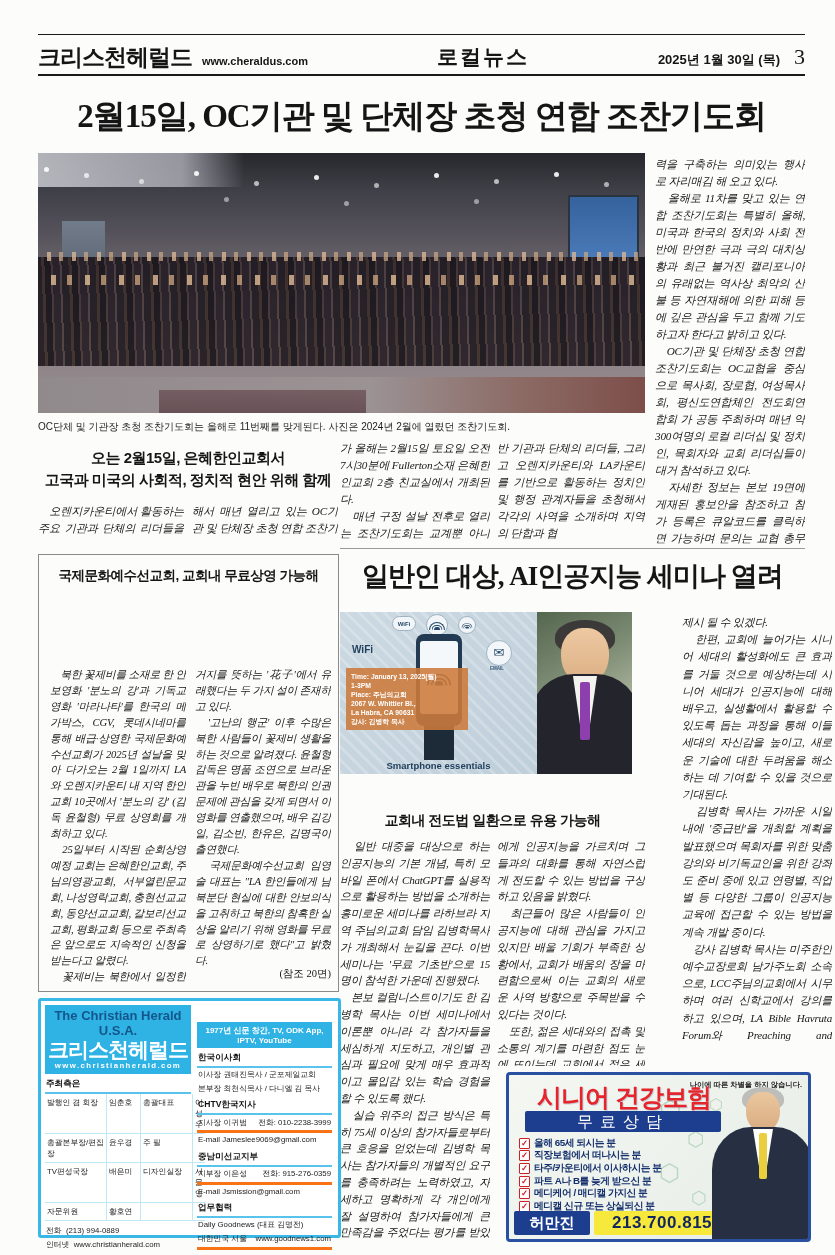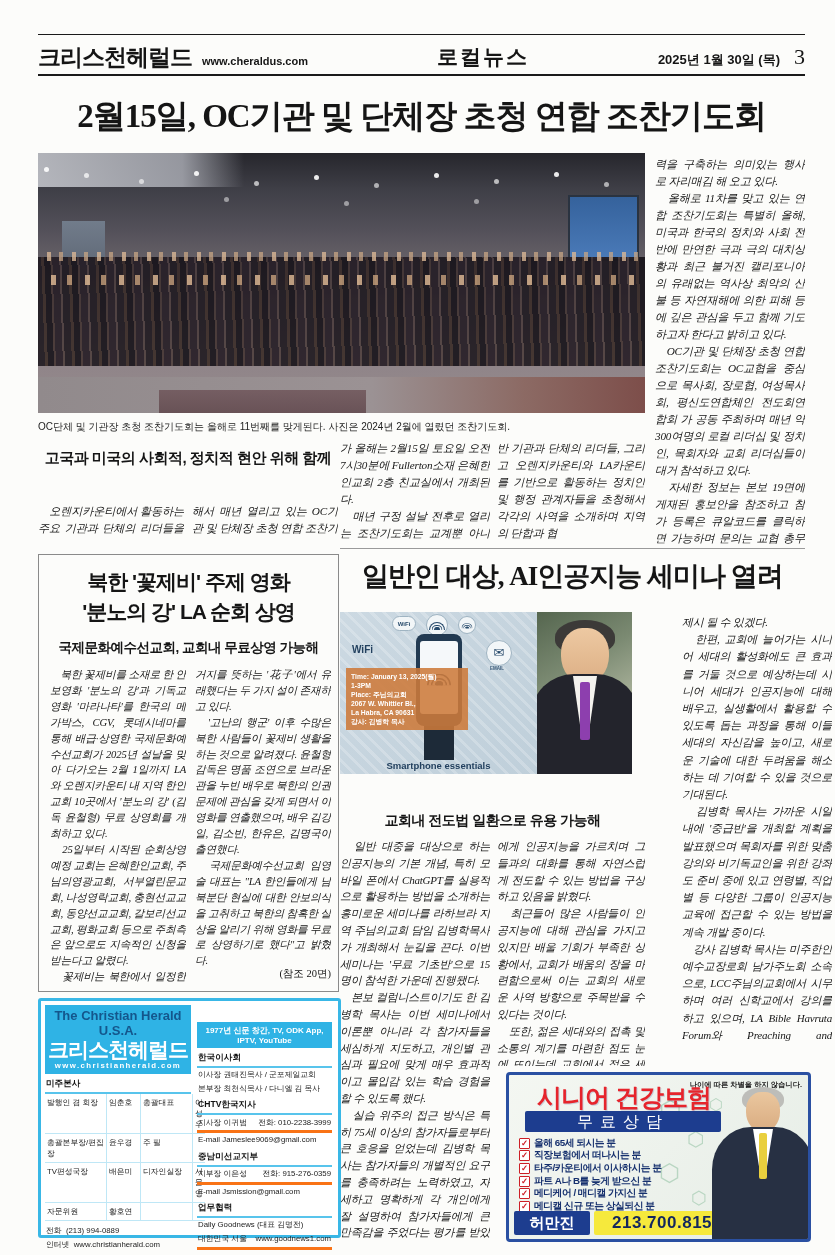--- a/index.html
+++ b/index.html
@@ -144,35 +144,32 @@
     <div class="abs carpet"></div>
   </div>
   <div class="abs caption sans" style="left:38px;top:420px;width:607px;">OC단체 및 기관장 초청 조찬기도회는 올해로 11번째를 맞게된다. 사진은 2024년 2월에 열렸던 조찬기도회.</div>
 
   <div class="abs body-col just prewrap" style="left:655px;top:156px;width:150px;height:394px;">력을 구축하는 의미있는 행사로 자리매김 해 오고 있다.
 　올해로 11차를 맞고 있는 연합 조찬기도회는 특별히 올해, 미국과 한국의 정치와 사회 전반에 만연한 극과 극의 대치상황과 최근 불거진 캘리포니아의 유래없는 역사상 최악의 산불 등 자연재해에 의한 피해 등에 깊은 관심을 두고 함께 기도하고자 한다고 밝히고 있다.
 　OC기관 및 단체장 초청 연합 조찬기도회는 OC교협을 중심으로 목사회, 장로협, 여성목사회, 평신도연합체인 전도회연합회 가 공동 주최하며 매년 약 300여명의 로컬 리더십 및 정치인, 목회자와 교회 리더십들이 대거 참석하고 있다.
 　자세한 정보는 본보 19면에 게재된 홍보안을 참조하고 참가 등록은 큐알코드를 클릭하면 가능하며 문의는 교협 총무 조진용목사 (714)909-0933 으로 연락하면 된다.</div>
 
   <div class="abs sans subhead2" style="left:38px;top:447px;width:300px;">
+    <div>오는 2월15일, 은혜한인교회서</div>
     <div>고국과 미국의 사회적, 정치적 현안 위해 함께</div>
   </div>
   <div class="abs body-col just prewrap" style="left:38px;top:503px;width:146px;height:36px;">　오렌지카운티에서 활동하는 주요 기관과 단체의 리더들을 초청</div>
   <div class="abs body-col just prewrap" style="left:192px;top:503px;width:146px;height:36px;">해서 매년 열리고 있는 OC기관 및 단체장 초청 연합 조찬기도회</div>
   <div class="abs body-col just prewrap" style="left:340px;top:440px;width:150px;height:104px;">가 올해는 2월15일 토요일 오전 7시30분에 Fullerton소재 은혜한인교회 2층 친교실에서 개최된다.
 　매년 구정 설날 전후로 열리는 조찬기도회는 교계뿐 아니라 일</div>
   <div class="abs body-col just prewrap" style="left:497px;top:440px;width:148px;height:104px;">반 기관과 단체의 리더들, 그리고 오렌지카운티와 LA카운티를 기반으로 활동하는 정치인 및 행정 관계자들을 초청해서 각각의 사역을 소개하며 지역의 단합과 협</div>
 
   <div class="abs hline" style="left:340px;top:548px;width:465px;"></div>
 
   <div class="abs boxed" style="left:38px;top:554px;width:299px;height:436px;">
-    <div class="sans a2title" style="margin-top:12px;">
-      <div>북한 '꽃제비' 주제 영화</div>
-      <div>'분노의 강' LA 순회 상영</div>
-    </div>
     <div class="sans a2sub" style="margin-top:12px;">국제문화예수선교회, 교회내 무료상영 가능해</div>
     <div class="abs body-col just prewrap" style="left:11px;top:112px;width:136px;height:316px;font-size:10.7px;line-height:15.9px;">　북한 꽃제비를 소재로 한 안보영화 '분노의 강'과 기독교영화 '마라나타'를 한국의 메가박스, CGV, 롯데시네마를 통해 배급·상영한 국제문화예수선교회가 2025년 설날을 맞아 다가오는 2월 1일까지 LA와 오렌지카운티 내 지역 한인교회 10곳에서 '분노의 강' (감독 윤철형) 무료 상영회를 개최하고 있다.
 　25일부터 시작된 순회상영 예정 교회는 은혜한인교회, 주님의영광교회, 서부열린문교회, 나성영락교회, 충현선교교회, 동양선교교회, 갈보리선교교회, 평화교회 등으로 주최측은 앞으로도 지속적인 신청을 받는다고 알렸다.
 　꽃제비는 북한에서 일정한 거주지 없이 먹을 것을 찾아 떠돌아다니는 노숙자 혹은 가난한 사람들을 지칭하는 말로 러시아어의 유랑, 유목, 떠돌이라는 뜻을 가진 '꼬체비예'와 중국에서</div>
     <div class="abs body-col just prewrap" style="left:156px;top:112px;width:136px;height:300px;font-size:10.7px;line-height:15.9px;">거지를 뜻하는 '花子'에서 유래했다는 두 가지 설이 존재하고 있다.
 　'고난의 행군' 이후 수많은 북한 사람들이 꽃제비 생활을 하는 것으로 알려졌다. 윤철형 감독은 명품 조연으로 브라운관을 누빈 배우로 북한의 인권문제에 관심을 갖게 되면서 이 영화를 연출했으며, 배우 김강일, 김소빈, 한유은, 김명국이 출연했다.
 　국제문화예수선교회 임영술 대표는 "LA 한인들에게 남북분단 현실에 대한 안보의식을 고취하고 북한의 참혹한 실상을 알리기 위해 영화를 무료로 상영하기로 했다"고 밝혔다.
 　영화 상영 시간에 관한 문의는 해당 교회에 문의하거나 상영을 원하는 교회는 남교협 부회장 김은목 목사(213)249-2467로 문의하면 된다.</div>
     <div class="abs" style="left:156px;top:412px;width:136px;text-align:right;font-size:10.5px;">(참조 20면)</div>
   </div>
@@ -247,21 +244,21 @@
 　강사 김병학 목사는 미주한인예수교장로회 남가주노회 소속으로, LCC주님의교회에서 시무하며 여러 신학교에서 강의를 하고 있으며, LA Bible Havruta Forum와 Preaching and Communication Clinic 대표로 있다.
 　AI Ministry(가칭)를 설립 예정으로 지난 11월에는 챗봇 성경주석을 완간 발표하고 12월에는 교단 청소년지도부가 주최하는 "AI, 목회에 날개를 달다!"라는 주제의 세미나를 인도한 바 있다.</div>
 
   <div class="abs mast" style="left:38px;top:998px;width:297px;height:234px;">
     <div class="abs" style="left:4px;top:4px;width:146px;">
       <div class="mast-logo">
         <div class="en">The Christian Herald U.S.A.</div>
         <div class="ko">크리스천헤럴드</div>
         <div class="url">www.christianherald.com</div>
       </div>
-      <div class="m-h">미주본사</div>
+      <div class="m-h">주최측은</div>
       <div class="m-grid">
         <div>발행인 겸 회장</div>
         <div>임춘호</div>
         <div>총괄대표</div>
         <div>이성우</div>
         <div>총괄본부장/편집장</div>
         <div>윤우경</div>
         <div>주 필</div>
         <div></div>
         <div>TV편성국장</div>

